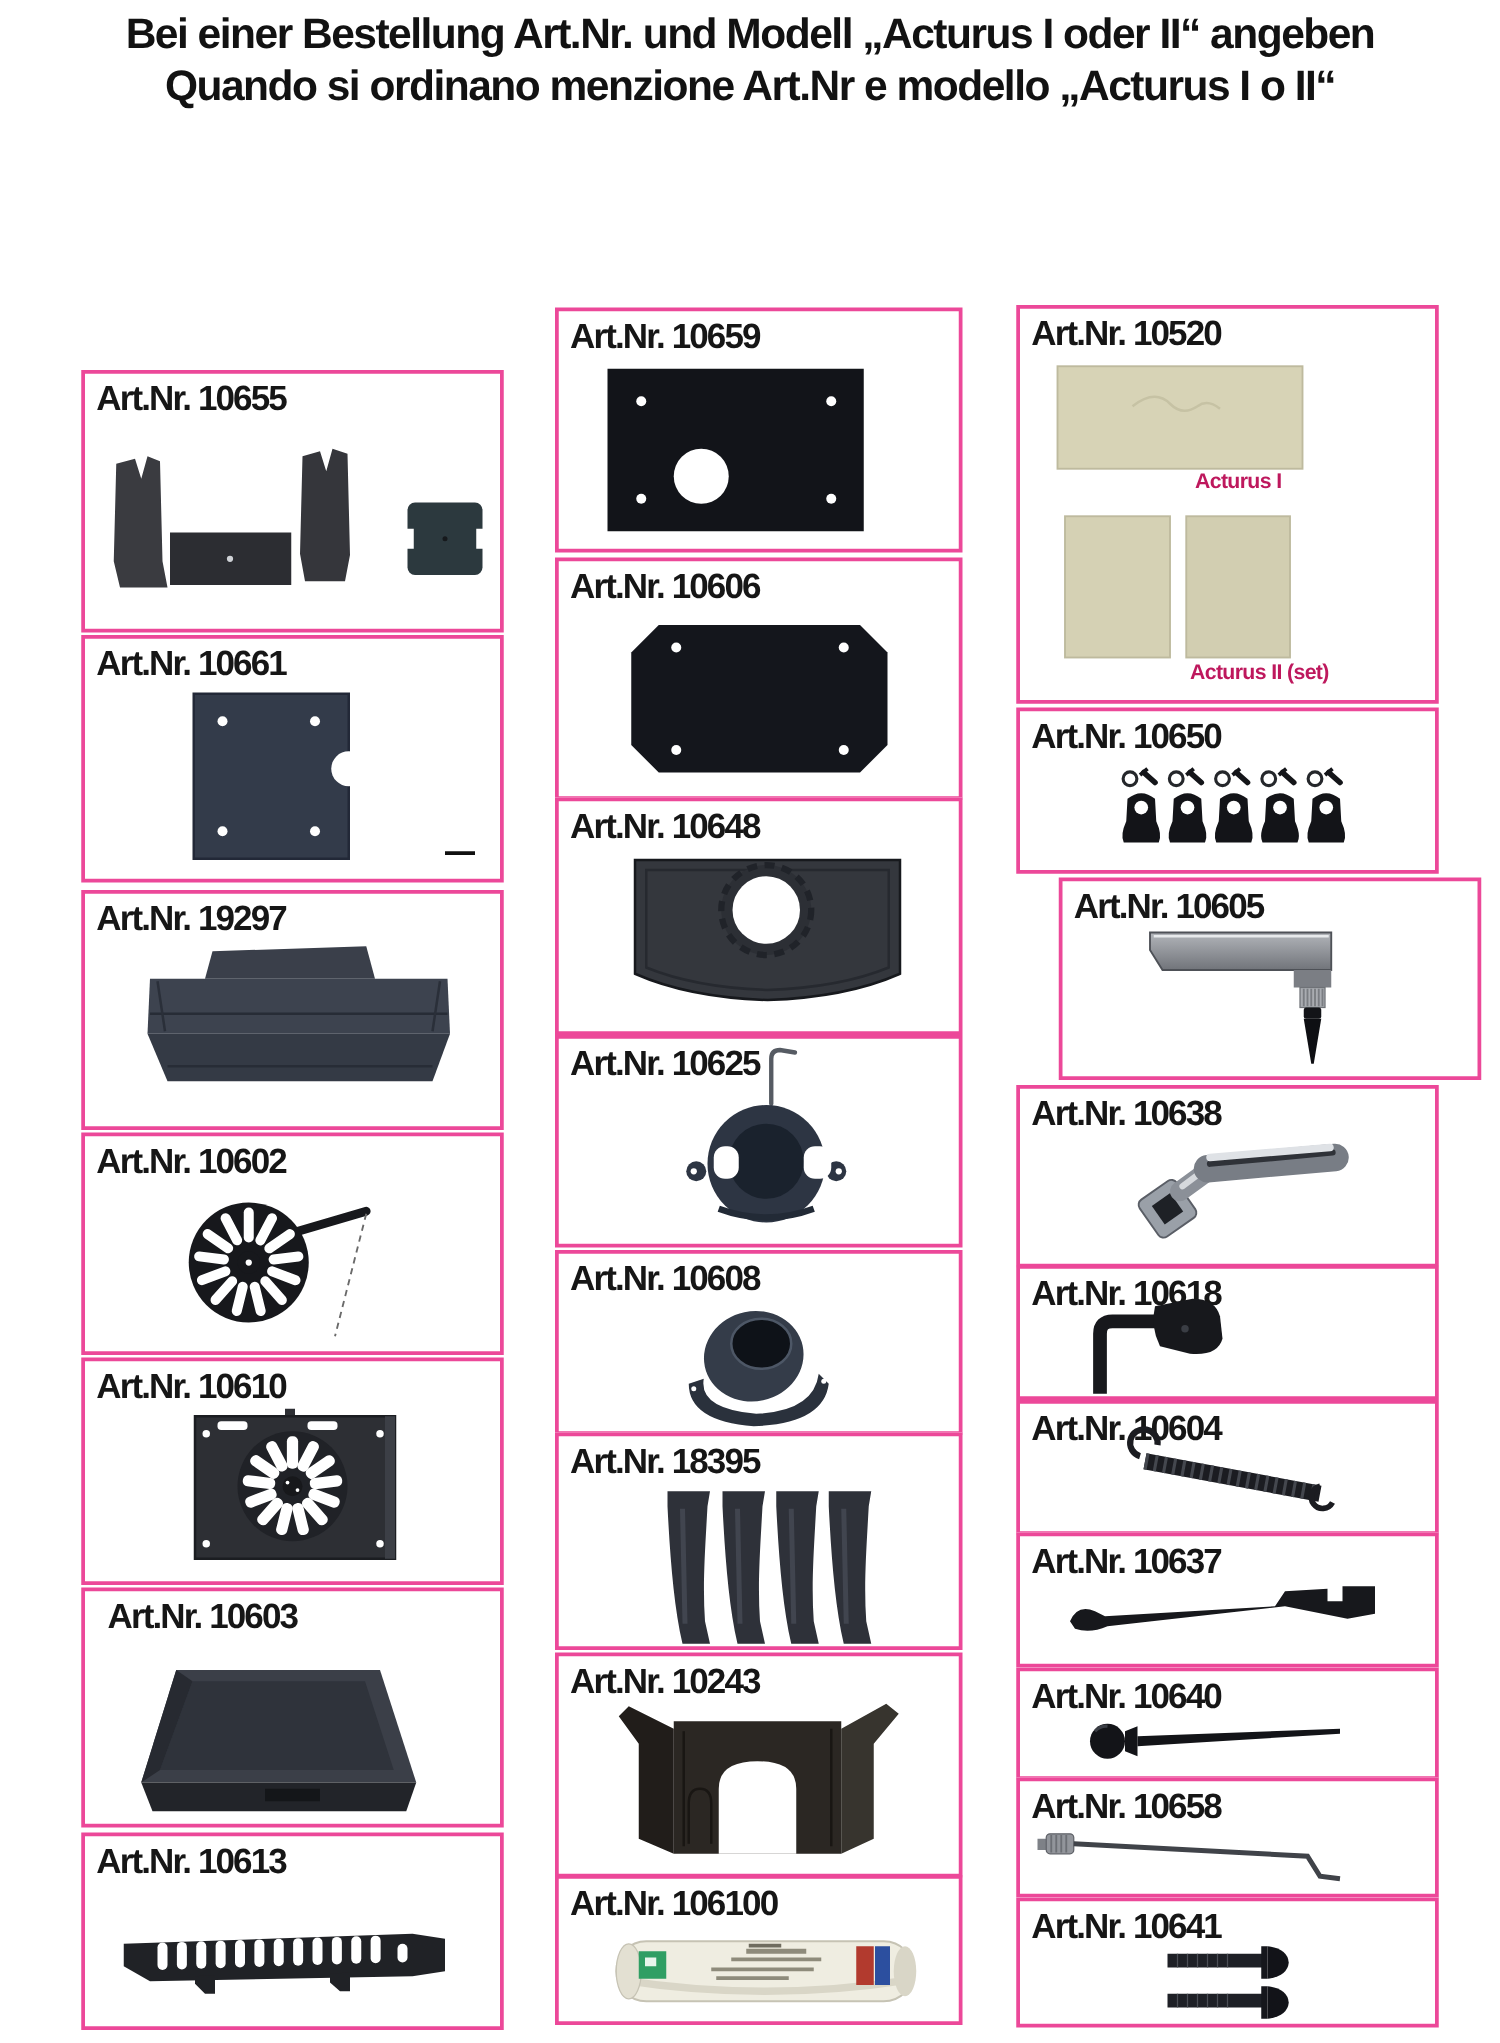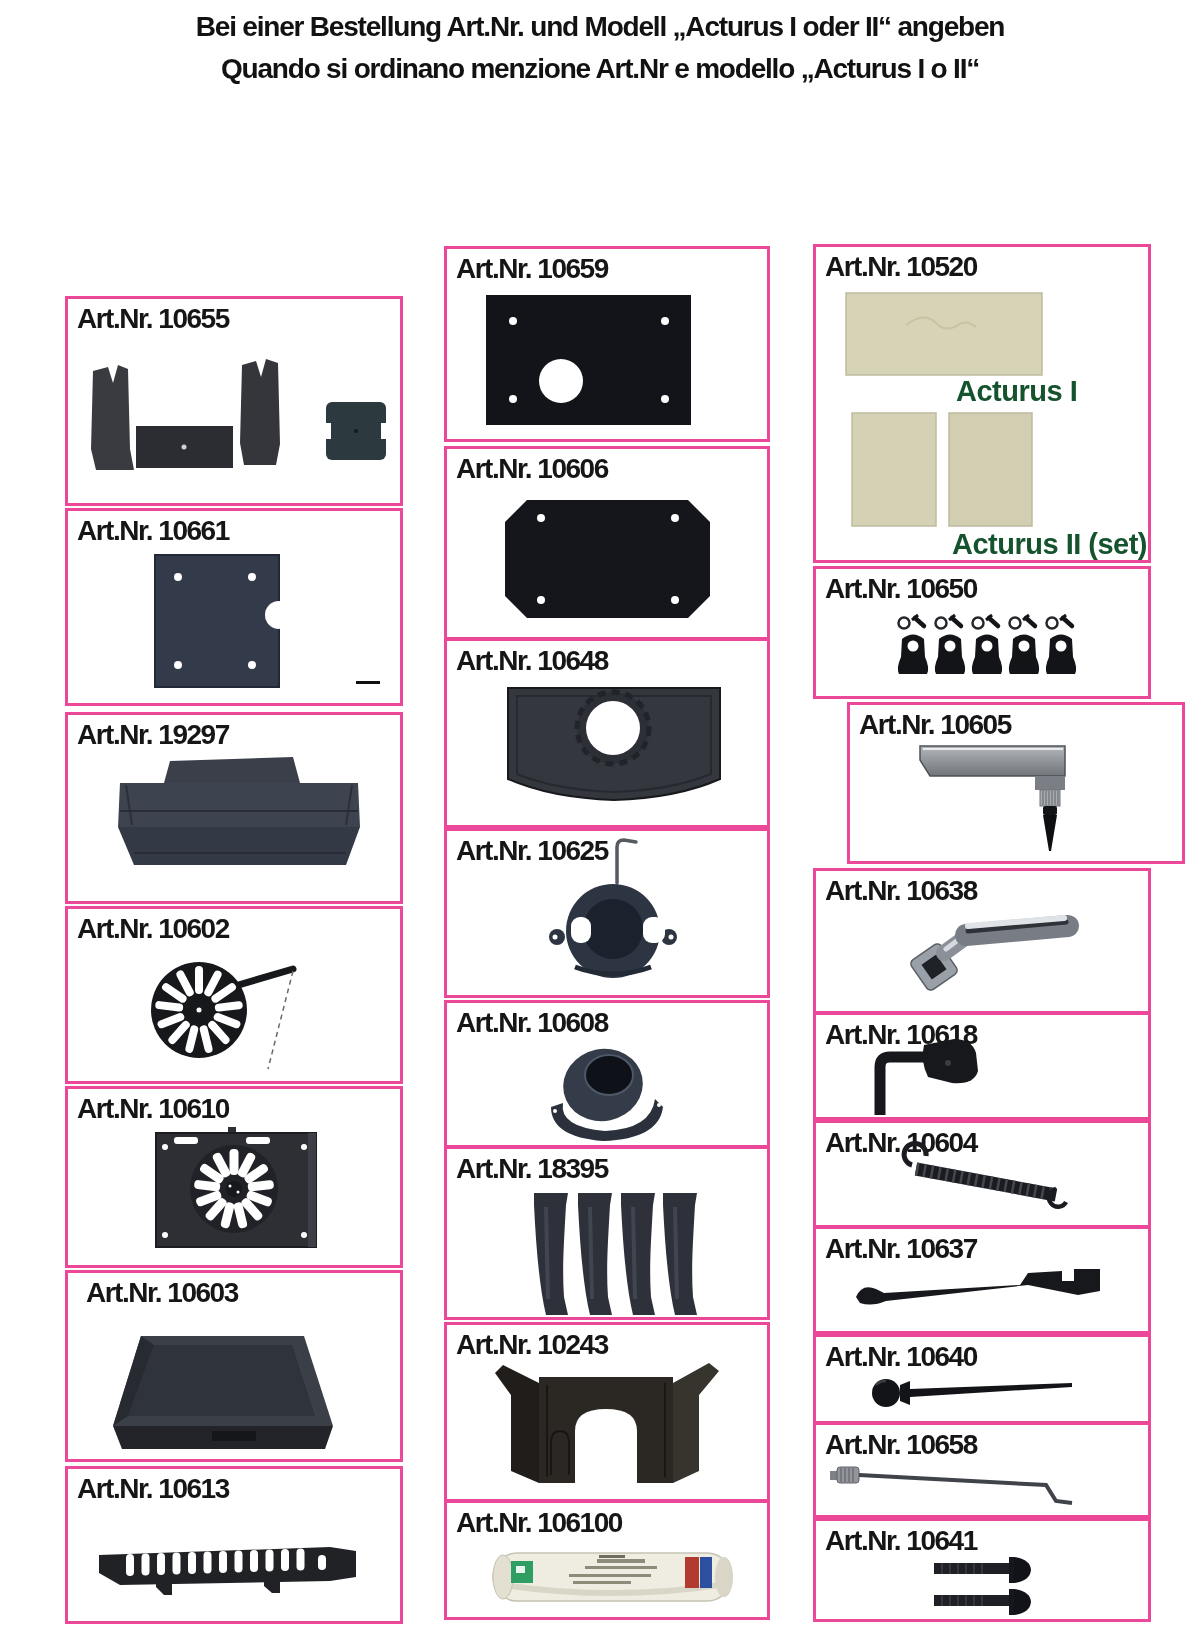--- a/index.html
+++ b/index.html
@@ -2,32 +2,32 @@
 <html><head>
 <meta charset="utf-8">
 <style>
   html,body{margin:0;padding:0}
   body{
     width:1200px;height:1634px;position:relative;background:#ffffff;
     font-family:"Liberation Sans", sans-serif;overflow:hidden;
   }
   .header{
     position:absolute;top:6px;left:0;width:1200px;text-align:center;
-    font-weight:bold;font-size:28px;line-height:42px;color:#121212;
+    font-weight:bold;font-size:34px;line-height:42px;color:#121212;
     letter-spacing:-1.2px;
   }
   .box{
     position:absolute;background:#fff;border:3px solid #ec4899;
   }
   .art{
     position:absolute;top:4px;left:9px;font-weight:bold;font-size:28px;
     color:#161616;letter-spacing:-1.5px;white-space:nowrap;
   }
   .cap{
-    position:absolute;font-weight:bold;font-size:29px;color:#14532d;
+    position:absolute;font-weight:bold;font-size:17px;color:#be185d;
     letter-spacing:-0.5px;white-space:nowrap;
   }
   svg.img{position:absolute;left:0;top:0;width:100%;height:100%;display:block}
 </style>
 </head>
 <body>
 
 <div class="page">
 
   <div class="header">

